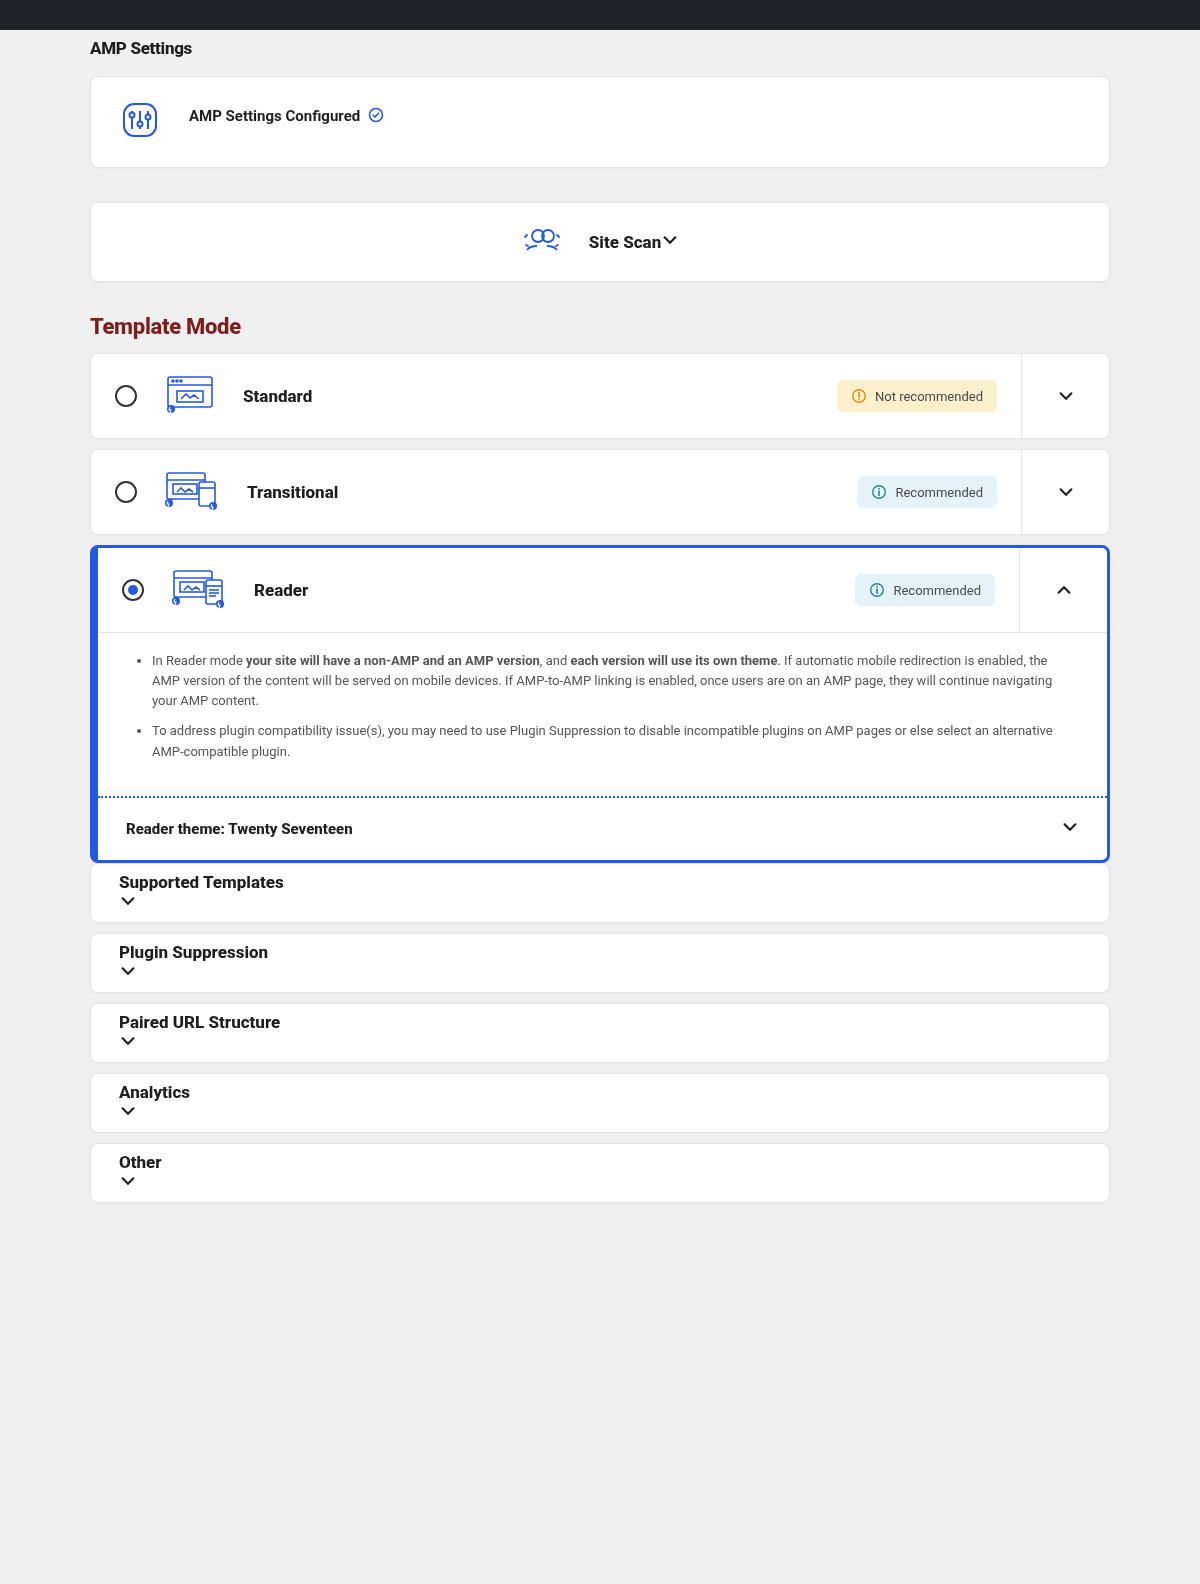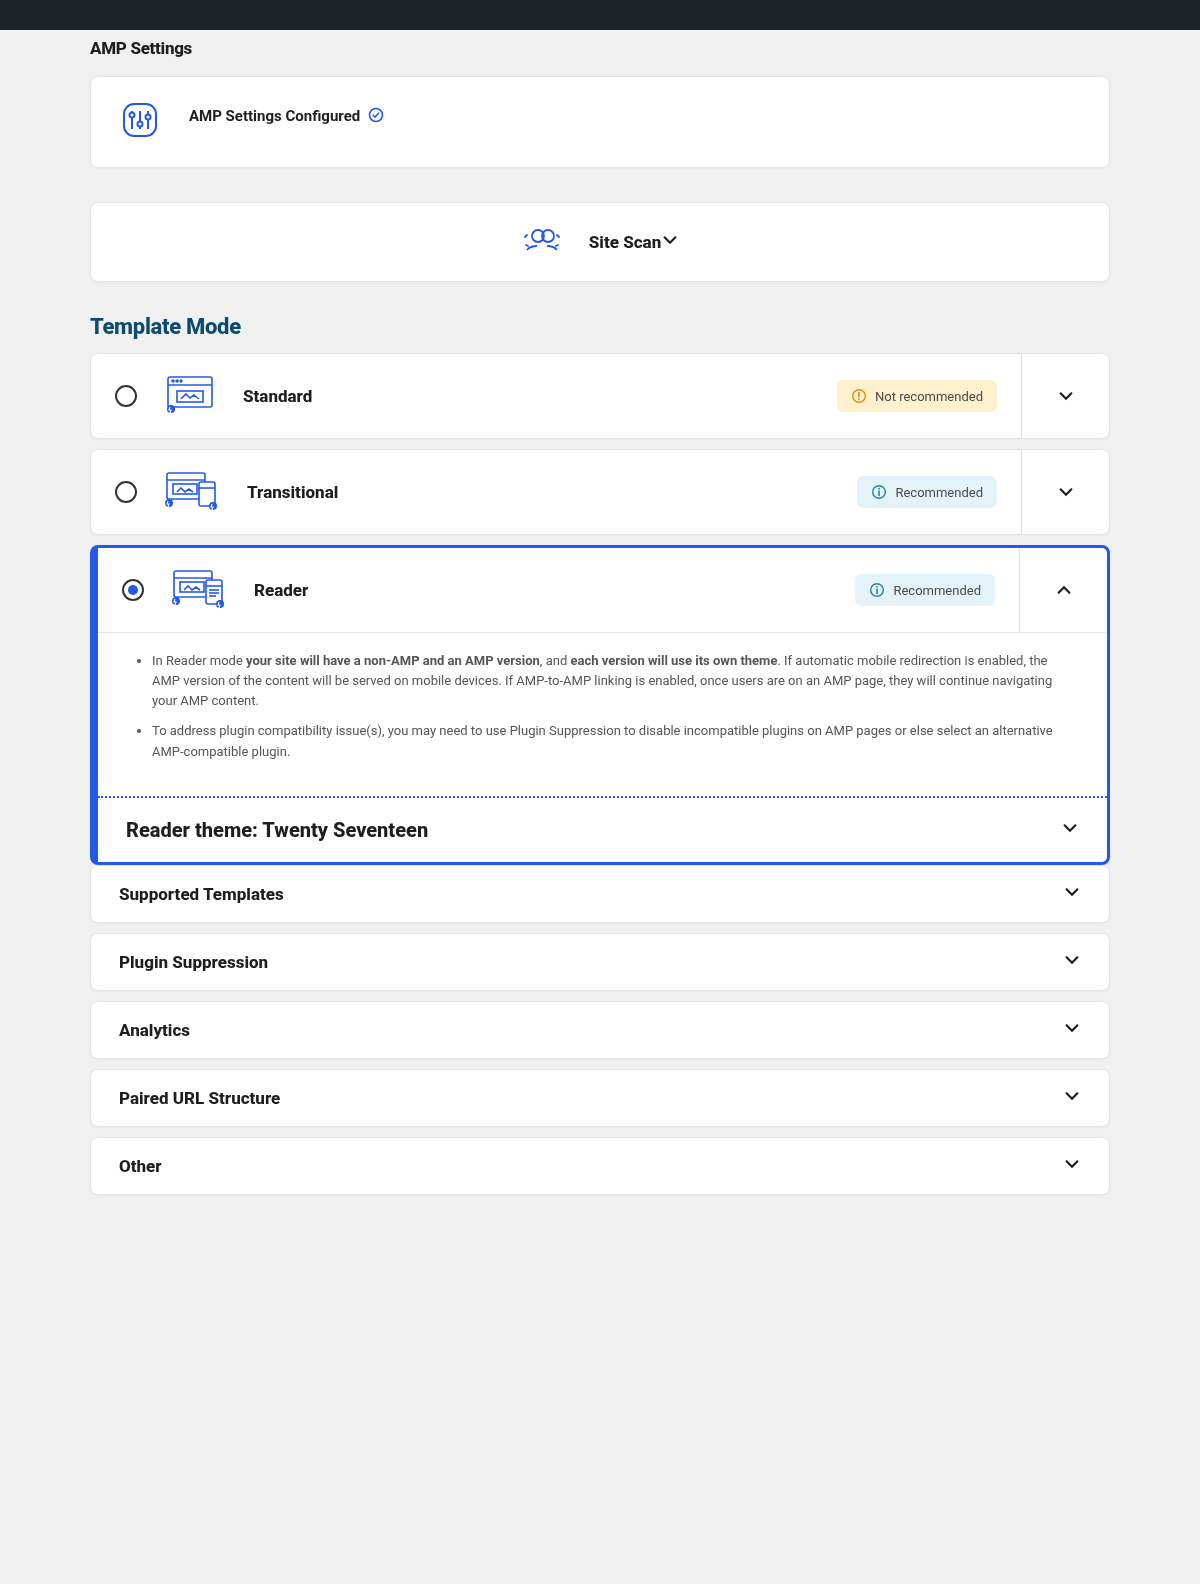--- a/index.html
+++ b/index.html
@@ -1,20 +1,20 @@
 <!DOCTYPE html>
 <html><head>
 <meta charset="utf-8">
 <style>
   * { box-sizing: border-box; margin: 0; padding: 0; }
   body { font-family: -apple-system, BlinkMacSystemFont, "Segoe UI", Roboto, sans-serif; background: #f0f0f1; color: #1e1e1e; }
   .topbar { height: 30px; background: #1d2327; }
   .container { max-width: 1040px; margin: 0 auto; padding: 0 10px 60px; }
   h2.page-title { font-size: 17px; font-weight: 800; color: #1e1e1e; margin: 8px 0 18px; letter-spacing: -0.3px; }
-  h2.section-title { font-size: 22px; font-weight: 800; color: #0c4a6e; margin: 32px 0 14px; letter-spacing: -0.3px; }
+  h2.section-title { font-size: 22px; font-weight: 800; color: #7f1d1d; margin: 32px 0 14px; letter-spacing: -0.3px; }
   .panel { background: #fff; border: 1px solid #e4e4e7; border-radius: 8px; box-shadow: 0 1px 2px rgba(0,0,0,0.03); }
   .panel + .panel { margin-top: 10px; }
 
   
   .configured { display: flex; padding: 22px 28px; align-items: center; gap: 28px; }
   .icon-col { flex: 0 0 auto; }
   .configured .body { flex: 1; }
   .configured .hdr { display: flex; align-items: flex-start; gap: 8px; font-weight: 700; font-size: 15px; margin-bottom: 10px; }
   .configured p { font-size: 12.5px; color: #555; line-height: 1.5; }
   a { color: #2563eb; text-decoration: underline; }
@@ -38,24 +38,24 @@
   .badge { display: inline-flex; align-items: center; gap: 8px; font-size: 13px; padding: 8px 14px; border-radius: 6px; }
   .badge-warn { background: #fcf0cd; color: #4a4a4a; }
   .badge-ok   { background: #e4f3f9; color: #4a4a4a; }
   .badge svg { width: 16px; height: 16px; }
 
   .tm-panel.selected { border: 3px solid #2459e7; border-left-width: 8px; }
   .reader-body { padding: 18px 34px 24px; border-top: 1px solid #e4e4e7; font-size: 13px; color: #555; }
   .reader-body ul { padding-left: 20px; }
   .reader-body li { margin-bottom: 10px; line-height: 1.55; }
   .reader-theme { border-top: 2px dotted #2459e7; display: flex; align-items: center; justify-content: space-between; padding: 20px 28px; }
-  .reader-theme-title { font-weight: 800; font-size: 20px; }
-
-  
-  .adv-row { display: flex; align-items: center; justify-content: space-between; padding: 17px 28px; }
+  .reader-theme-title { font-weight: 800; font-size: 15px; }
+
+  
+  .adv-row { display: flex; align-items: flex-start; justify-content: space-between; padding: 8px 28px; flex-direction: column; }
   .adv-title { font-weight: 800; font-size: 17px; }
 
   .chev { width: 18px; height: 18px; }
 
   .below-spacer { height: 380px; }
 </style>
 </head>
 <body>
 
 <div class="topbar"></div>
@@ -255,38 +255,38 @@
     <div class="adv-row">
       <span class="adv-title">Plugin Suppression</span>
       <span><svg class="chev" viewBox="0 0 20 20">
             <path d="M4 7l6 6 6-6" stroke="#1e1e1e" stroke-width="2.4" fill="none" stroke-linecap="round"></path>
           </svg></span>
     </div>
   </div>
 
   <div class="panel">
     <div class="adv-row">
+      <span class="adv-title">Paired URL Structure</span>
+      <span><svg class="chev" viewBox="0 0 20 20">
+            <path d="M4 7l6 6 6-6" stroke="#1e1e1e" stroke-width="2.4" fill="none" stroke-linecap="round"></path>
+          </svg></span>
+    </div>
+  </div>
+
+  <div class="panel">
+    <div class="adv-row">
       <span class="adv-title">Analytics</span>
       <span><svg class="chev" viewBox="0 0 20 20">
             <path d="M4 7l6 6 6-6" stroke="#1e1e1e" stroke-width="2.4" fill="none" stroke-linecap="round"></path>
           </svg></span>
     </div>
   </div>
 
   <div class="panel">
     <div class="adv-row">
-      <span class="adv-title">Paired URL Structure</span>
-      <span><svg class="chev" viewBox="0 0 20 20">
-            <path d="M4 7l6 6 6-6" stroke="#1e1e1e" stroke-width="2.4" fill="none" stroke-linecap="round"></path>
-          </svg></span>
-    </div>
-  </div>
-
-  <div class="panel">
-    <div class="adv-row">
       <span class="adv-title">Other</span>
       <span><svg class="chev" viewBox="0 0 20 20">
             <path d="M4 7l6 6 6-6" stroke="#1e1e1e" stroke-width="2.4" fill="none" stroke-linecap="round"></path>
           </svg></span>
     </div>
   </div>
 
 </div>
 
 <div class="below-spacer"></div>

